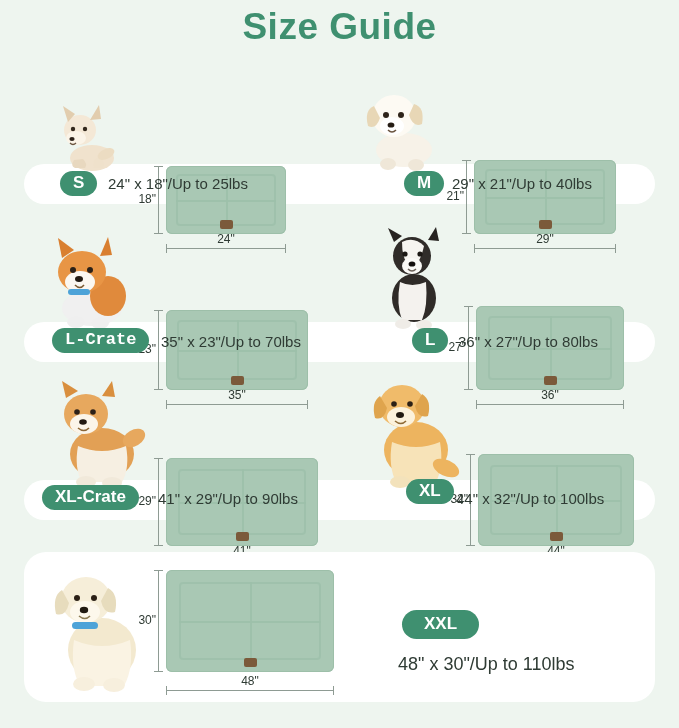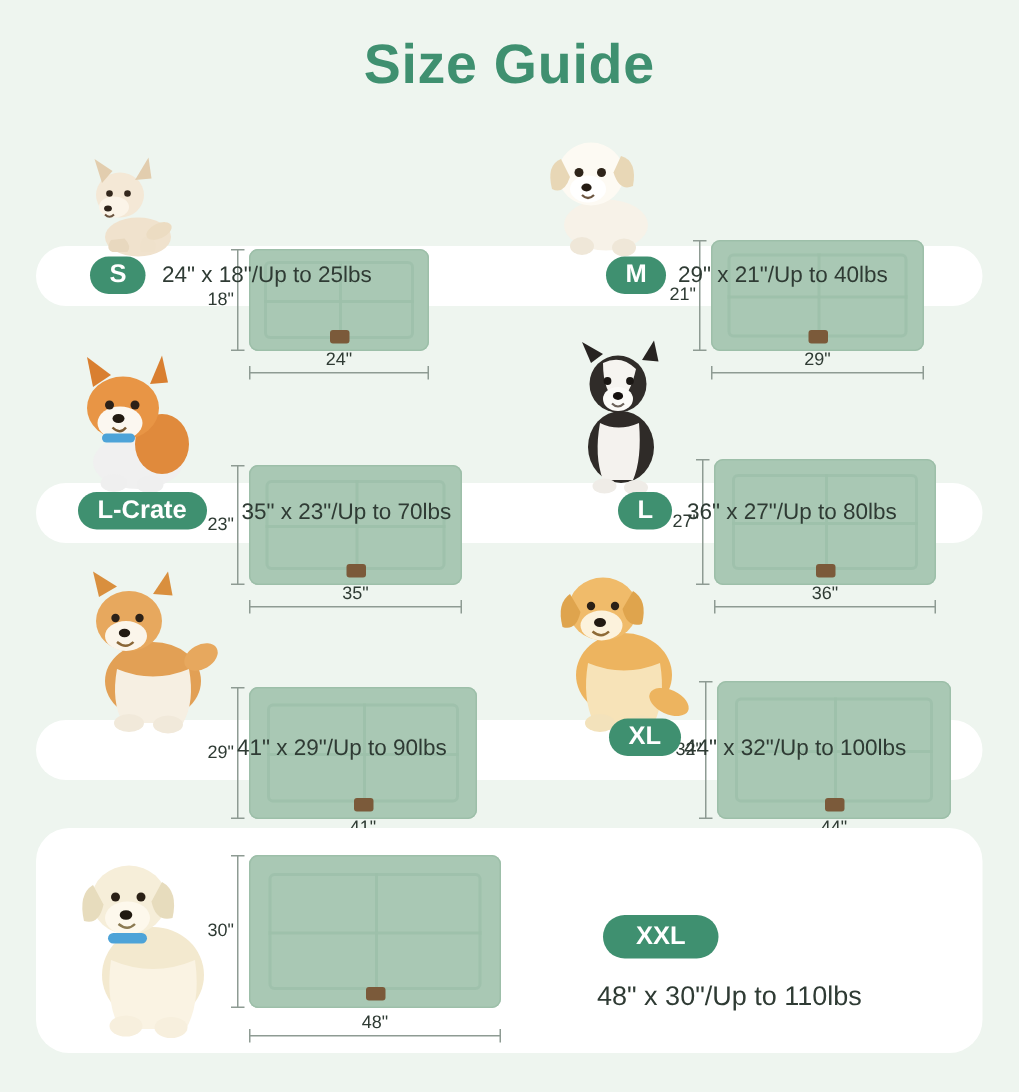--- a/index.html
+++ b/index.html
@@ -19,21 +19,21 @@
     width: 679px;
     height: 728px;
     background: #eef5ef;
   }
   .title {
     text-align: center;
     color: #3f9070;
     font-size: 37px;
     font-weight: bold;
     letter-spacing: 0.5px;
-    padding-top: 22px;
+    padding-top: 6px;
     margin: 0;
   }
 
   
   .row {
     position: absolute;
     left: 0;
     width: 679px;
     height: 130px;
   }
@@ -308,21 +308,21 @@
       <div class="dim-h" style="left:144px; top:74px; height:80px;">
         <div class="cap-t"></div>
           <div class="cap-b"></div>
         <div class="lbl">23"</div>
       </div>
       <div class="dim-w" style="left:152px; top:168px; width:142px;">
         <div class="cap-l"></div>
           <div class="cap-r"></div>
         <div class="lbl">35"</div>
       </div>
-      <div class="badge" style="left:38px; top:92px;">L-Crate</div>
+      <div class="badge" style="left:38px; top:92px;font-family:Liberation Mono, monospace;">L-Crate</div>
       <div class="spec" style="left:147px; top:97px;">35" x 23"/Up to 70lbs</div>
     </div>
 
     <div class="cell right">
       <svg class="dog" style="left:26px; width:86px; height:106px;" viewBox="0 0 86 106">
         <ellipse cx="44" cy="72" rx="22" ry="24" fill="#2f2b28"></ellipse>
         <path d="M30 56 q12 6 26 0 q2 24 -4 38 h-20 q-6 -16 -2 -38z" fill="#f4f2ee"></path>
         <ellipse cx="42" cy="30" rx="19" ry="19" fill="#302c29"></ellipse>
         <path d="M32 16 q12 -6 22 4 q-4 18 -12 22 q-10 -6 -10 -26z" fill="#f6f4f0"></path>
         <path d="M24 16 l-6 -14 l14 8z" fill="#272321"></path>
@@ -386,20 +386,21 @@
       <div class="dim-h" style="left:144px; top:64px; height:88px;">
         <div class="cap-t"></div>
           <div class="cap-b"></div>
         <div class="lbl">29"</div>
       </div>
       <div class="dim-w" style="left:152px; top:166px; width:152px;">
         <div class="cap-l"></div>
           <div class="cap-r"></div>
         <div class="lbl">41"</div>
       </div>
+      <div class="badge" style="left:28px; top:91px;">XL-Crate</div>
       <div class="spec" style="left:144px; top:96px;">41" x 29"/Up to 90lbs</div>
     </div>
 
     <div class="cell right">
       <svg class="dog" style="left:14px; width:110px; height:118px;" viewBox="0 0 110 118">
         <ellipse cx="58" cy="78" rx="32" ry="28" fill="#edb45f"></ellipse>
         <path d="M34 70 q24 10 48 0 q4 24 -4 40 h-40 q-8 -16 -4 -40z" fill="#f7e3b8"></path>
         <ellipse cx="44" cy="34" rx="23" ry="21" fill="#f0bb6a"></ellipse>
         <path d="M22 24 q-9 6 -5 22 q9 3 12 -10z" fill="#dfa44d"></path>
         <path d="M64 22 q10 6 6 22 q-10 3 -13 -10z" fill="#dfa44d"></path>

